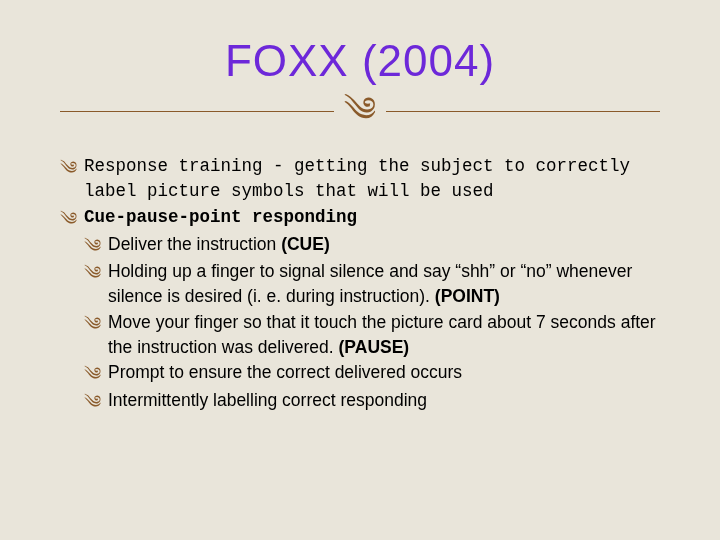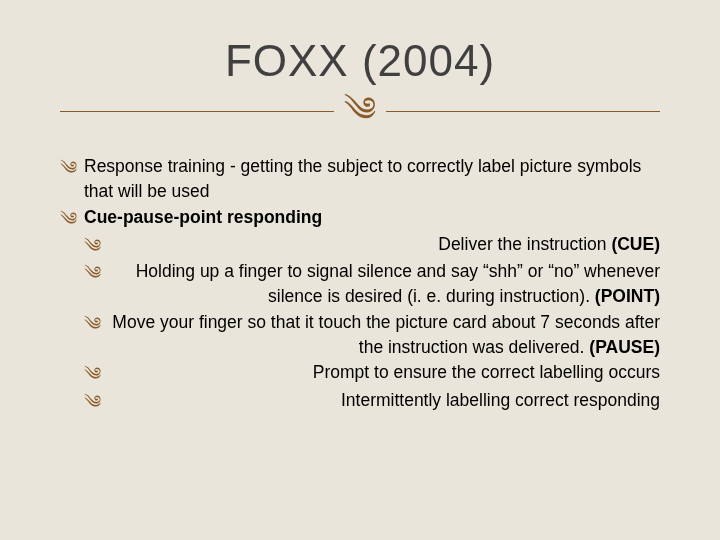--- a/index.html
+++ b/index.html
@@ -12,21 +12,21 @@
     overflow: hidden;
   }
   .slide {
     width: 720px;
     height: 540px;
     padding: 36px 60px 40px 60px;
   }
   .title {
     font-size: 44px;
     font-weight: 400;
-    color: #404040;
+    color: #6d28d9;
     text-align: center;
     letter-spacing: 1px;
     margin-bottom: 8px;
   }
   .divider {
     display: flex;
     align-items: center;
     justify-content: center;
     gap: 10px;
     margin-bottom: 26px;
@@ -51,33 +51,33 @@
   .l1 {
     display: flex;
     margin-bottom: 0px;
   }
   .l1 .bullet {
     color: #8a5a2a;
     font-size: 18px;
     min-width: 24px;
     padding-top: 1px;
   }
-  .l1 .text { flex: 1; }
+  .l1 .text { flex: 1; font-family: Liberation Mono, monospace; }
   .l2-wrap { margin-left: 24px; }
   .l2 {
     display: flex;
     margin-top: 0px;
   }
   .l2 .bullet {
     color: #8a5a2a;
     font-size: 18px;
     min-width: 24px;
     padding-top: 1px;
   }
-  .l2 .text { flex: 1; text-align: right; }
+  .l2 .text { flex: 1; }
   strong { font-weight: bold; }
 </style>
 </head>
 <body>
 
 <div class="slide">
   <h1 class="title">FOXX (2004)</h1>
 
   <div class="divider">
     <div class="divider-line"></div>
@@ -105,21 +105,21 @@
       <div class="l2">
         <div class="bullet">༄</div>
         <div class="text"><span>Holding up a finger to signal silence and say “shh” or “no” whenever silence is desired (i. e. during instruction). </span><strong>(POINT)</strong></div>
       </div>
       <div class="l2">
         <div class="bullet">༄</div>
         <div class="text"><span>Move your finger so that it touch the picture card about 7 seconds after the instruction was delivered. </span><strong>(PAUSE)</strong></div>
       </div>
       <div class="l2">
         <div class="bullet">༄</div>
-        <div class="text"><span>Prompt to ensure the correct labelling occurs</span><strong></strong></div>
+        <div class="text"><span>Prompt to ensure the correct delivered occurs</span><strong></strong></div>
       </div>
       <div class="l2">
         <div class="bullet">༄</div>
         <div class="text"><span>Intermittently labelling correct responding</span><strong></strong></div>
       </div>
     </div>
 
   </div>
 </div>
 

